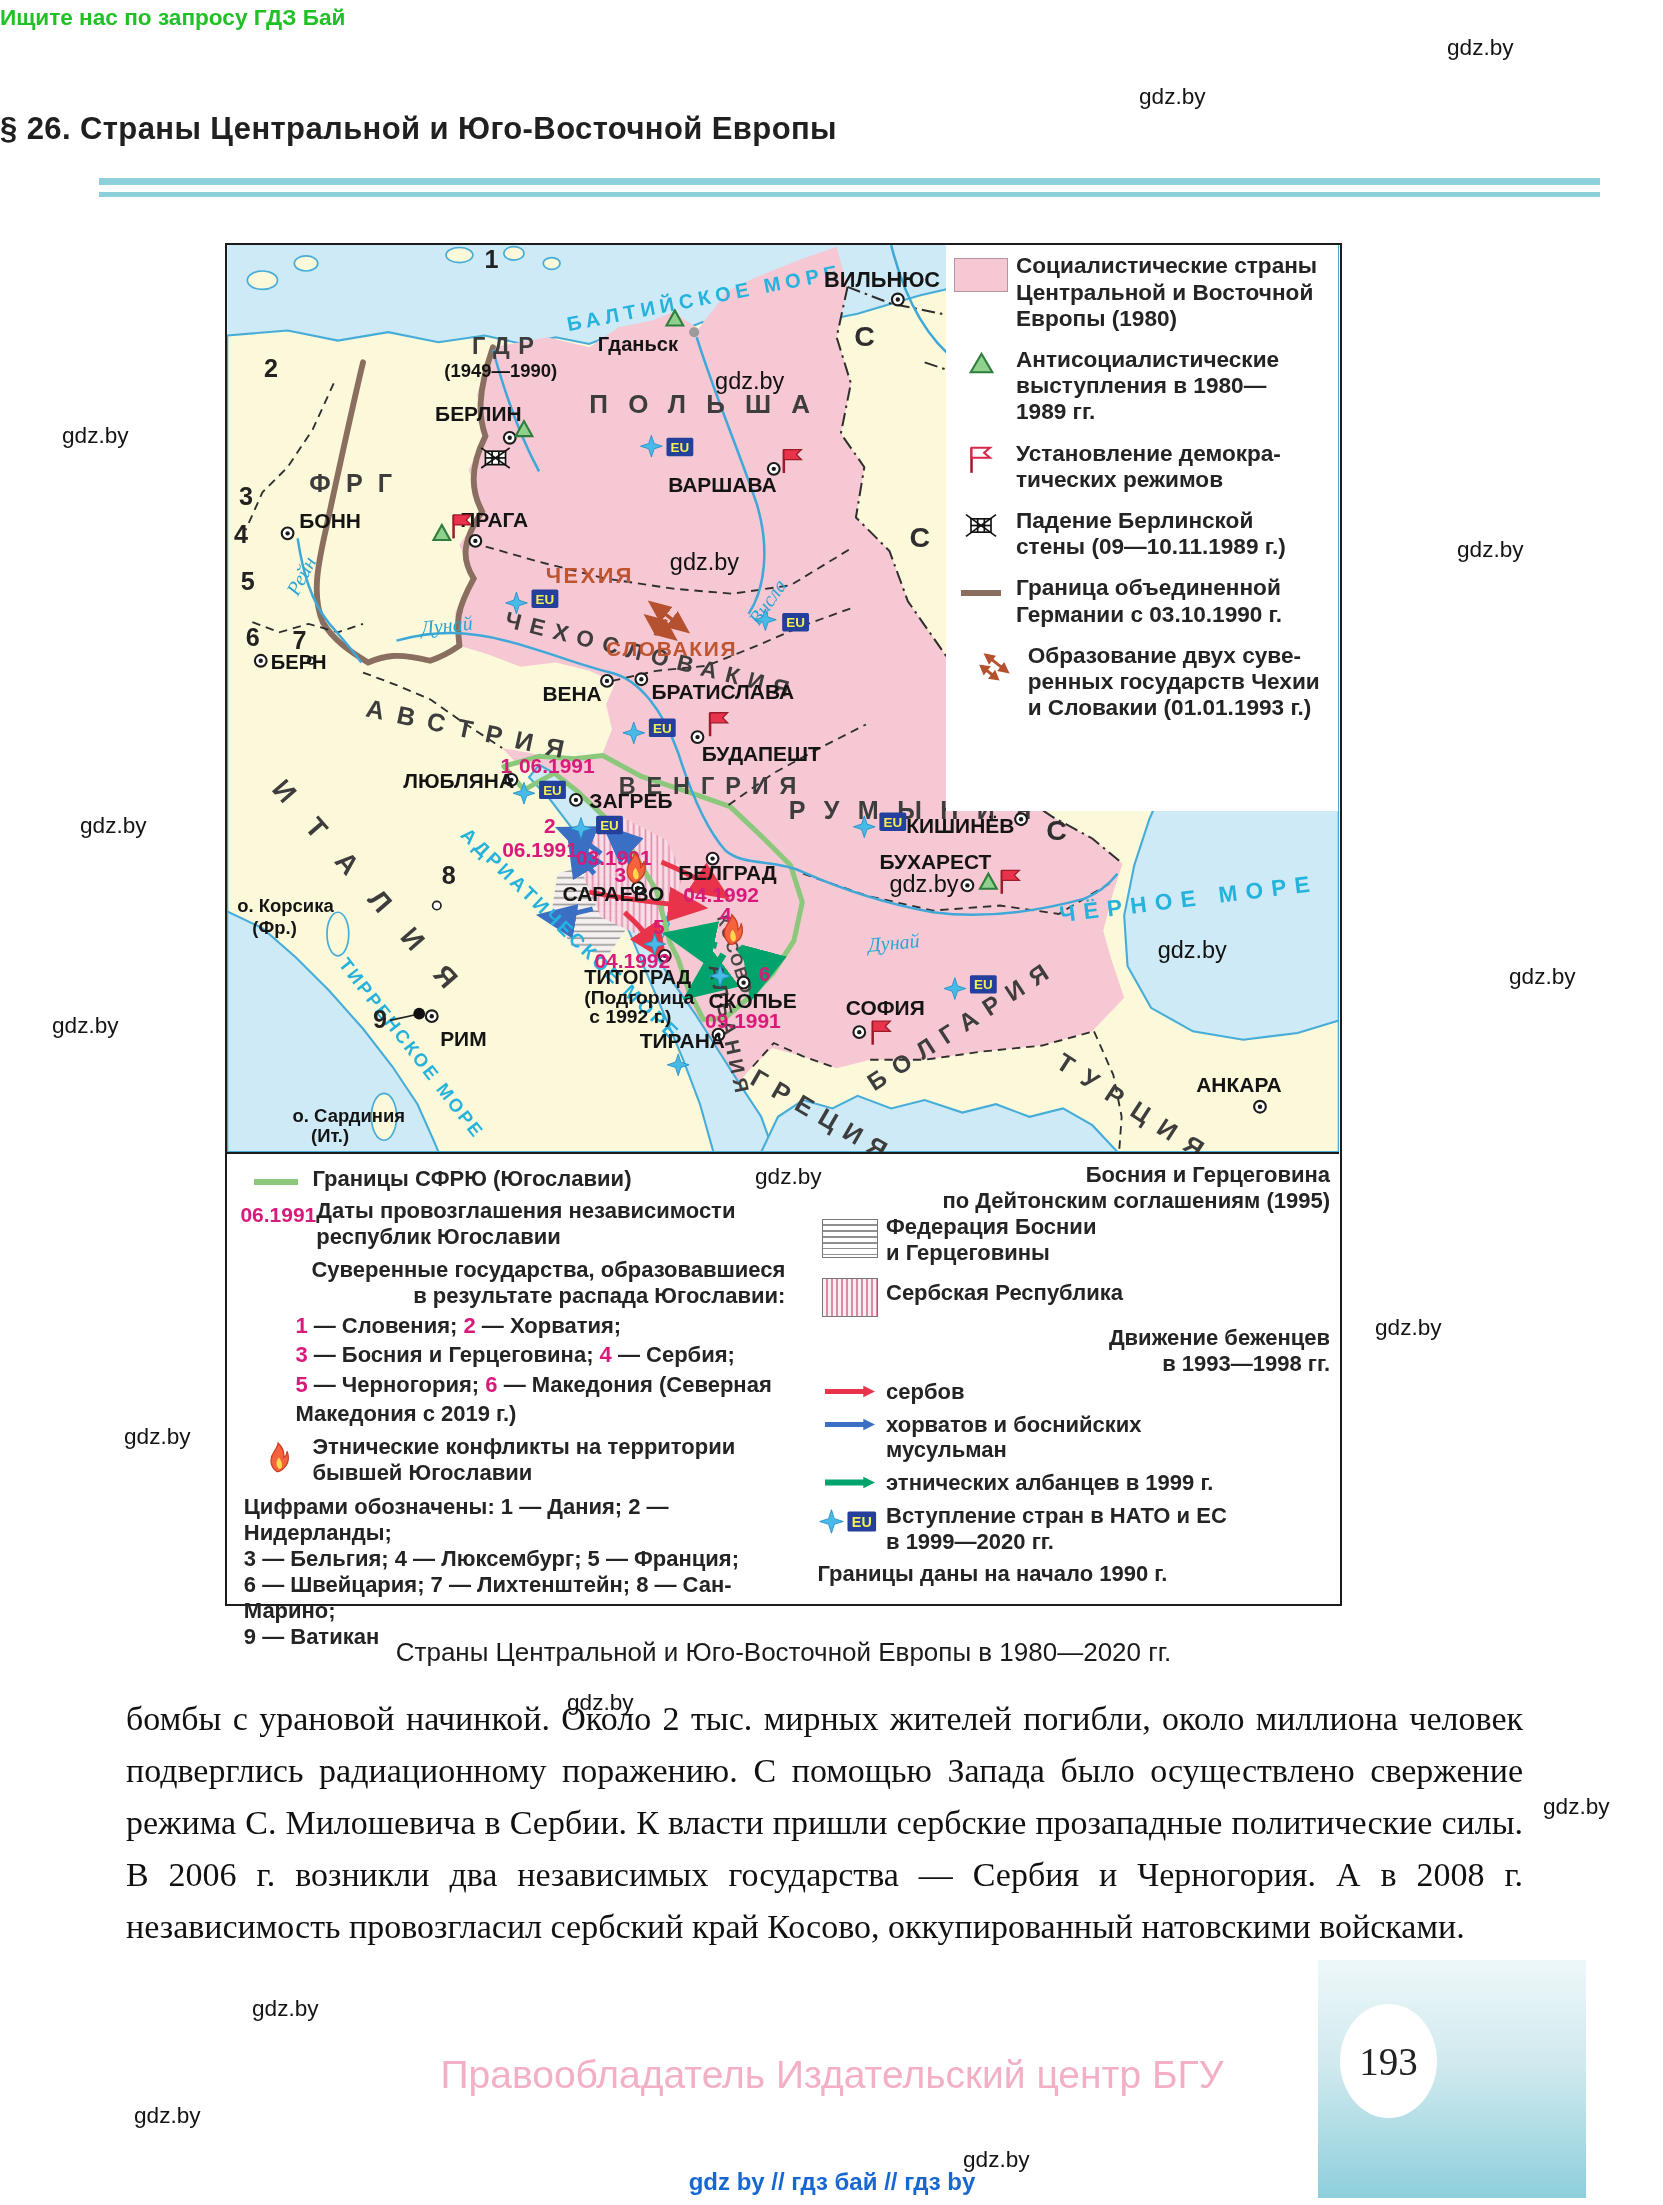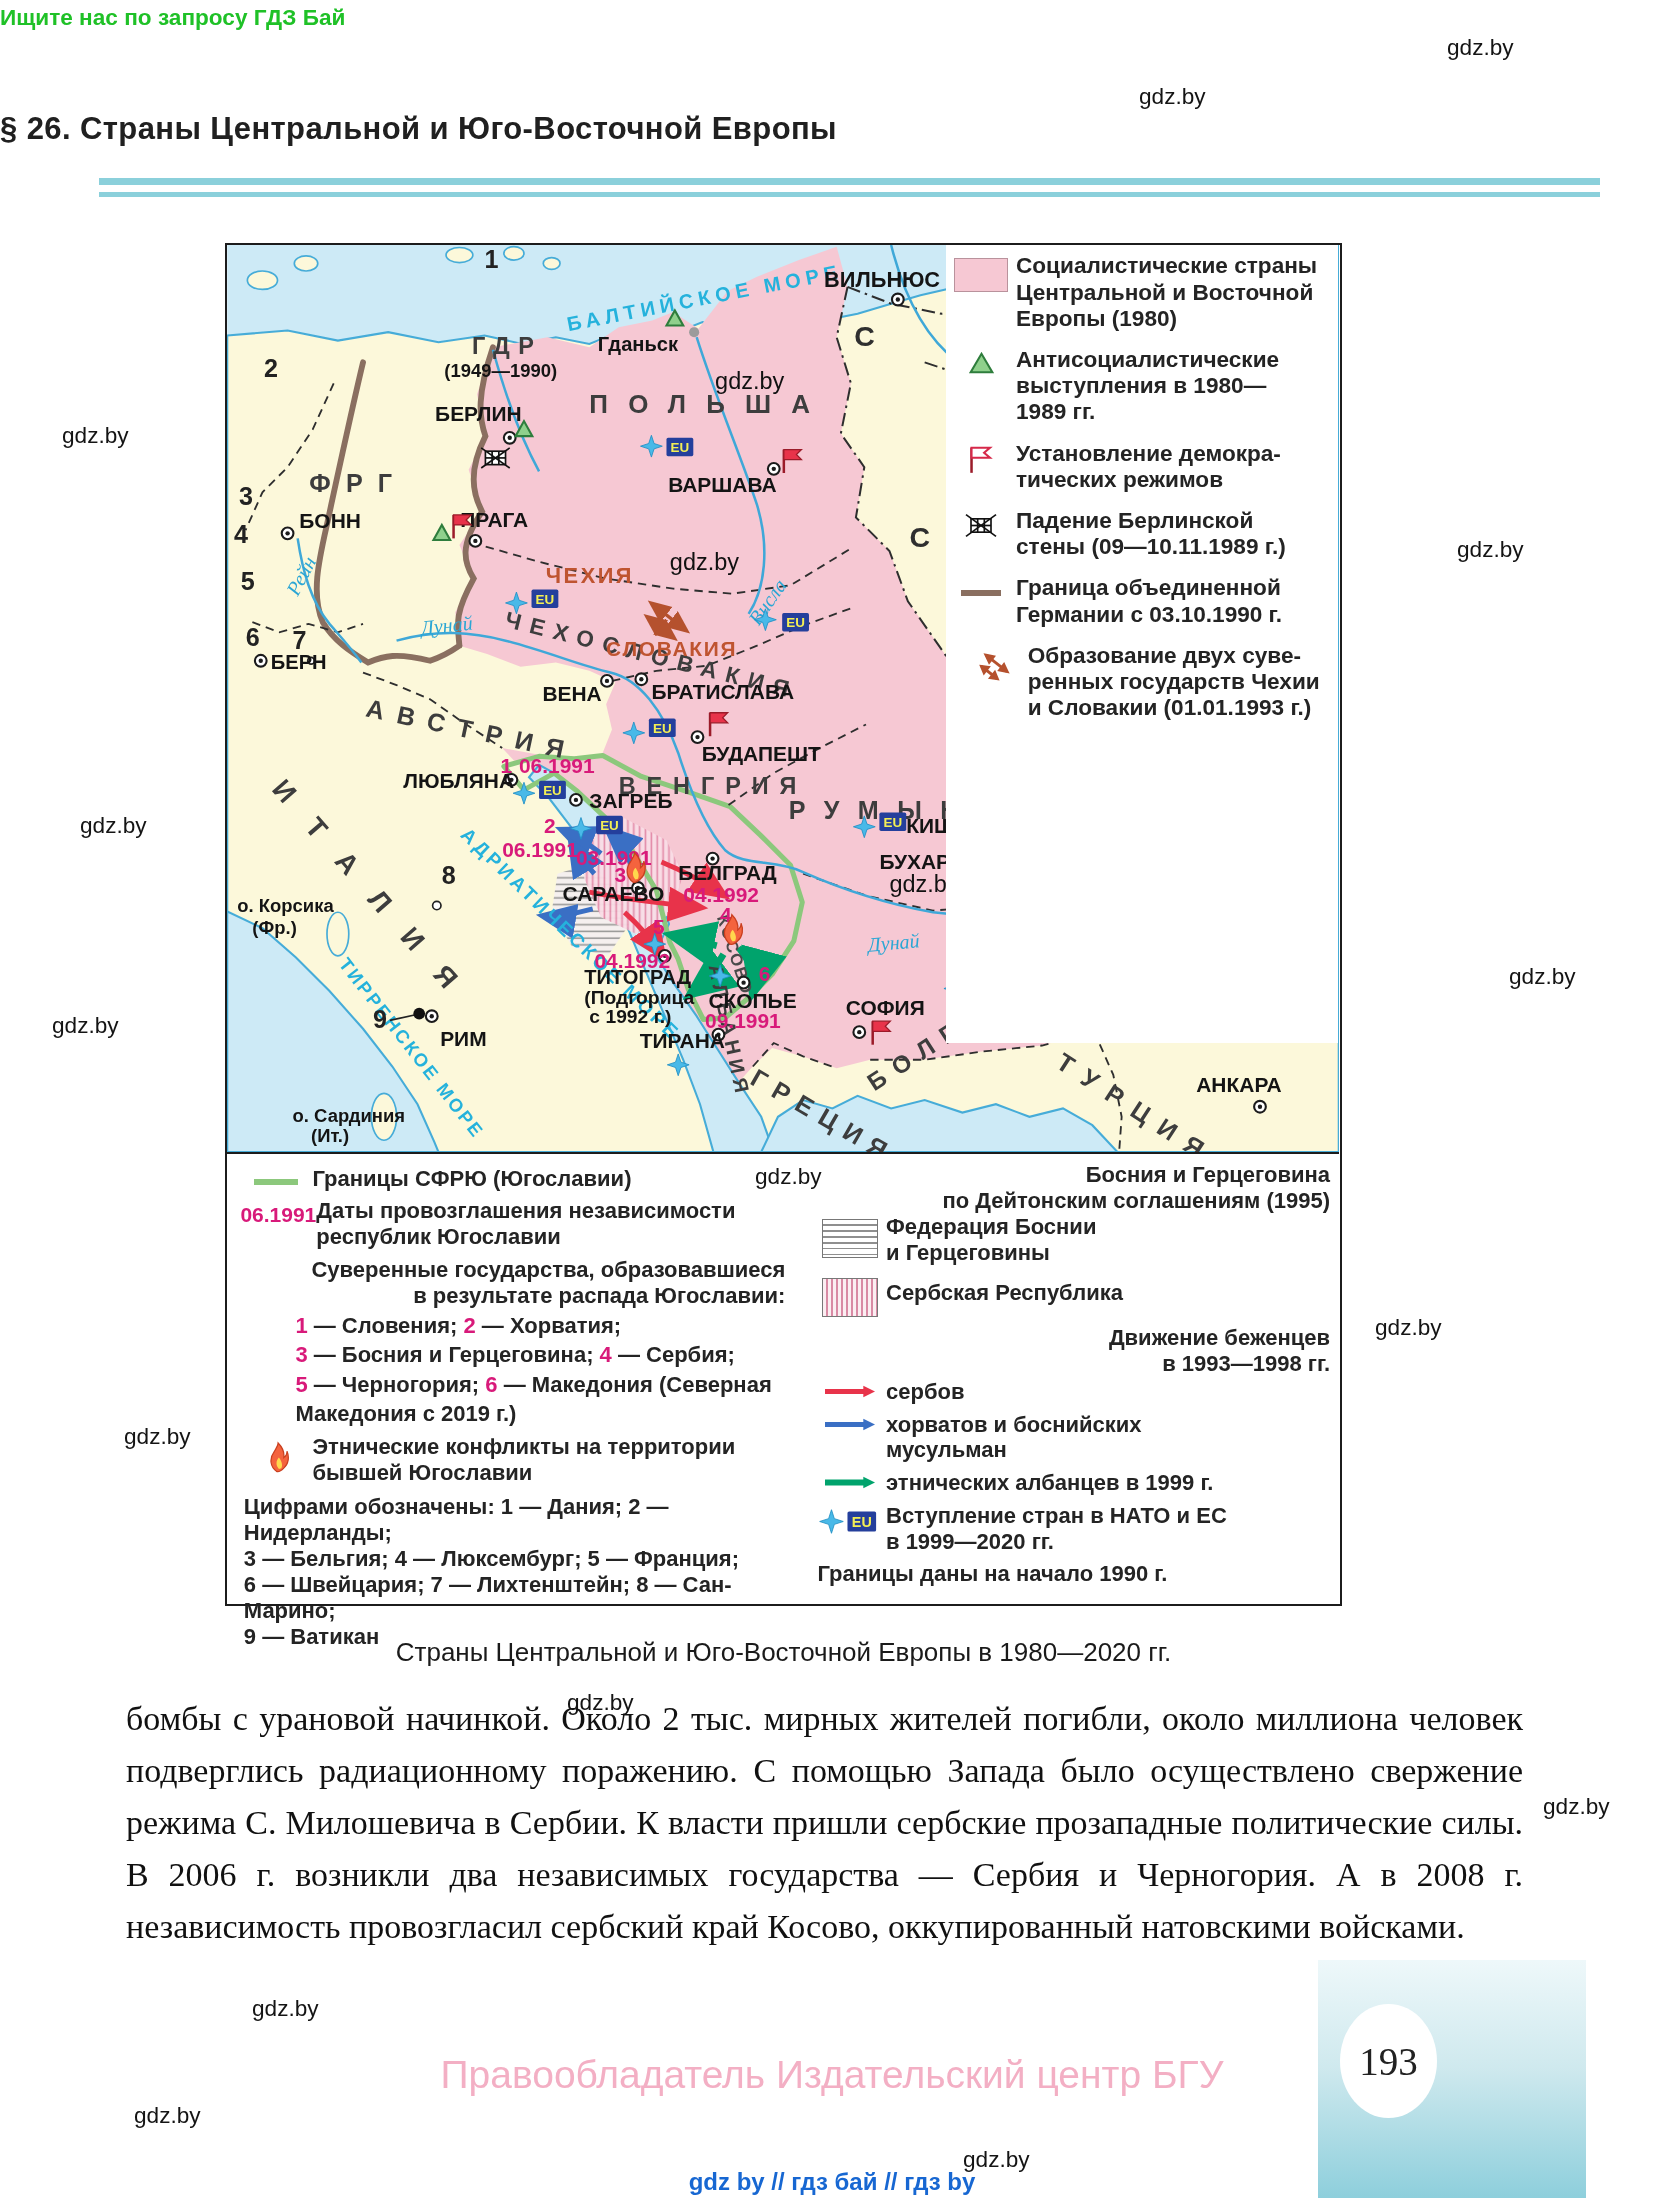--- a/index.html
+++ b/index.html
@@ -8,21 +8,21 @@
   .wm{position:absolute;font-size:22.6px;color:#141414;white-space:nowrap}
   .promo{position:absolute;left:0;top:5px;width:1325px;text-align:left;
          font-size:22.6px;font-weight:bold;color:#1fc127}
   .title{position:absolute;left:0;top:111px;width:100%;text-align:left;
          font-size:31px;font-weight:bold;color:#202020;letter-spacing:0.4px}
   .rule{position:absolute;left:99px;width:1501px;background:#8bd0db}
   .mapbox{position:absolute;left:225px;top:243px;width:1117px;height:1363px;
           border:2.5px solid #1c1c1c;background:#fff;box-sizing:border-box}
   .mapbox svg.map{position:absolute;left:0;top:0;display:block}
   
-  .panel{position:absolute;left:719px;top:0;width:392px;height:798px;background:#fff;
+  .panel{position:absolute;left:719px;top:0;width:392px;height:566px;background:#fff;
          padding:8.4px 0 0 0;box-sizing:border-box}
   .pitem{display:flex;align-items:flex-start;margin:0 0 15px 0}
   .pic{flex:0 0 70px;display:flex;justify-content:center;padding-top:5px}
   .ptx{font-size:22.6px;font-weight:bold;line-height:1.16;color:#242424;white-space:pre-line}
   
   .blegend{position:absolute;left:0;top:907px;width:1112px;height:450px;background:#fff;
            border-top:2.5px solid #1c1c1c;box-sizing:border-box}
   .lcol{position:absolute;left:13.4px;top:11.7px;width:545px}
   .rcol{position:absolute;left:587px;top:8.4px;width:516px}
   .li{display:flex;align-items:flex-start;margin-bottom:6.7px}

